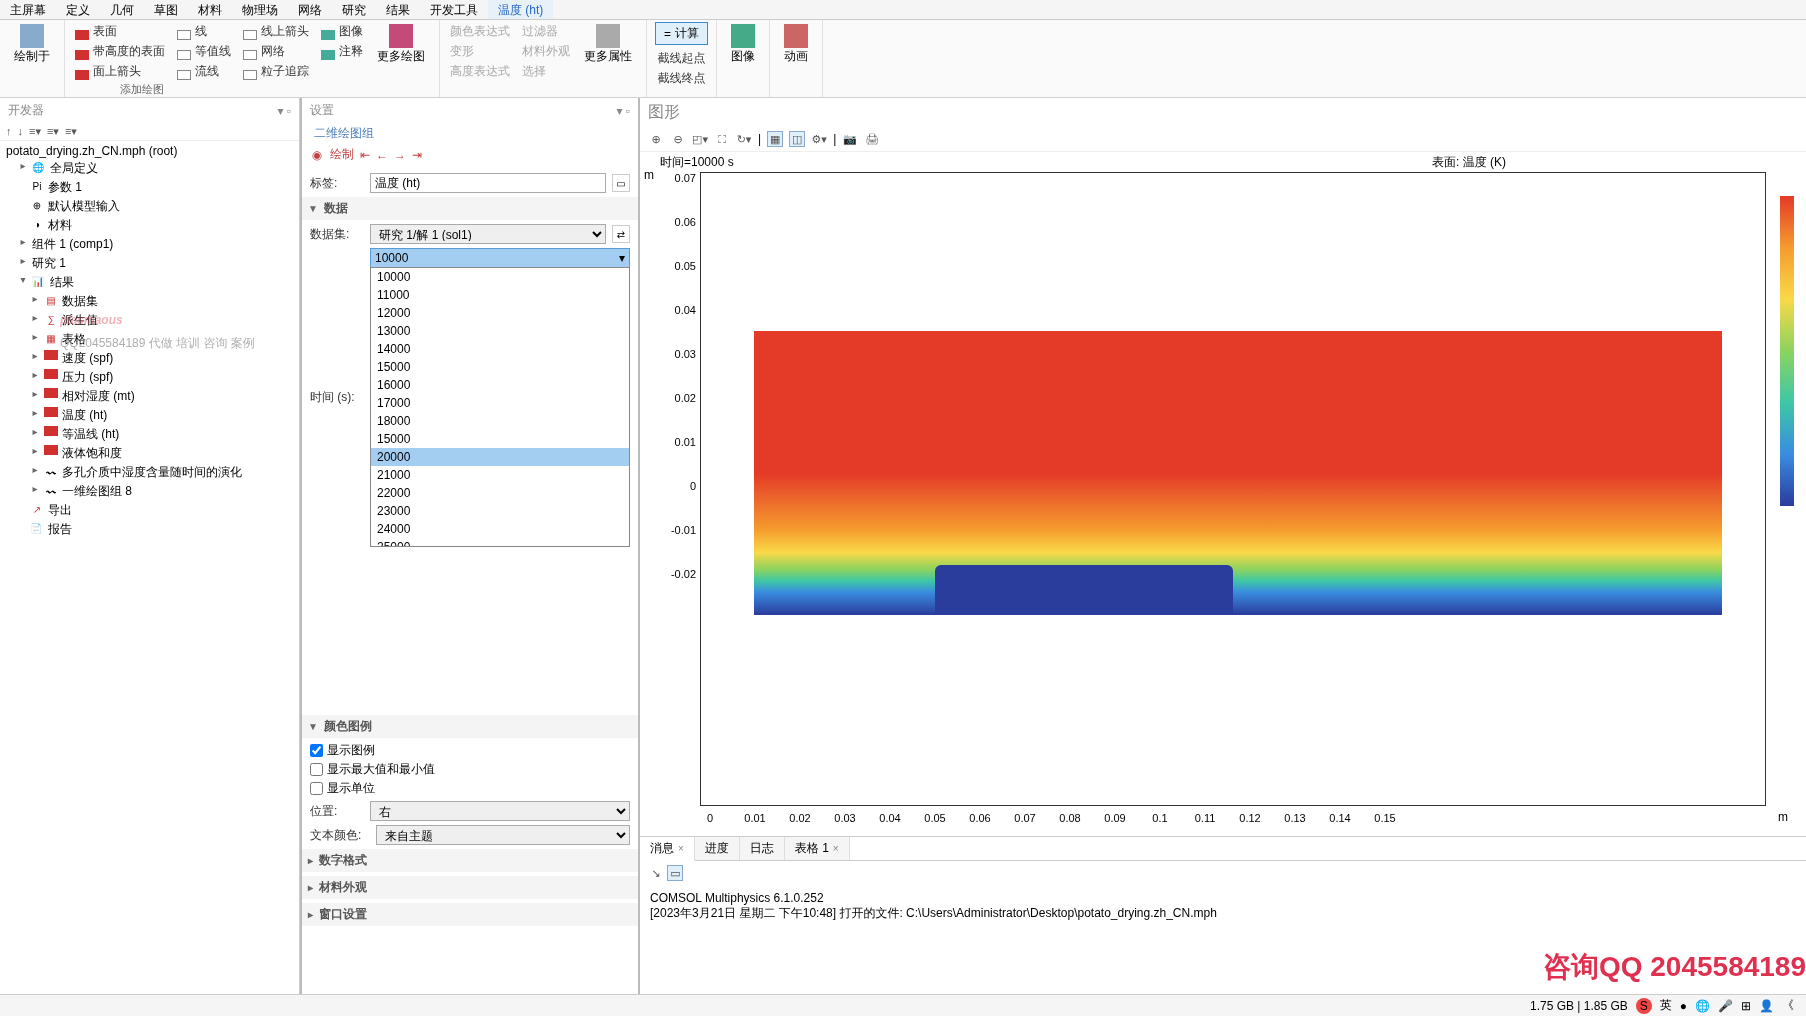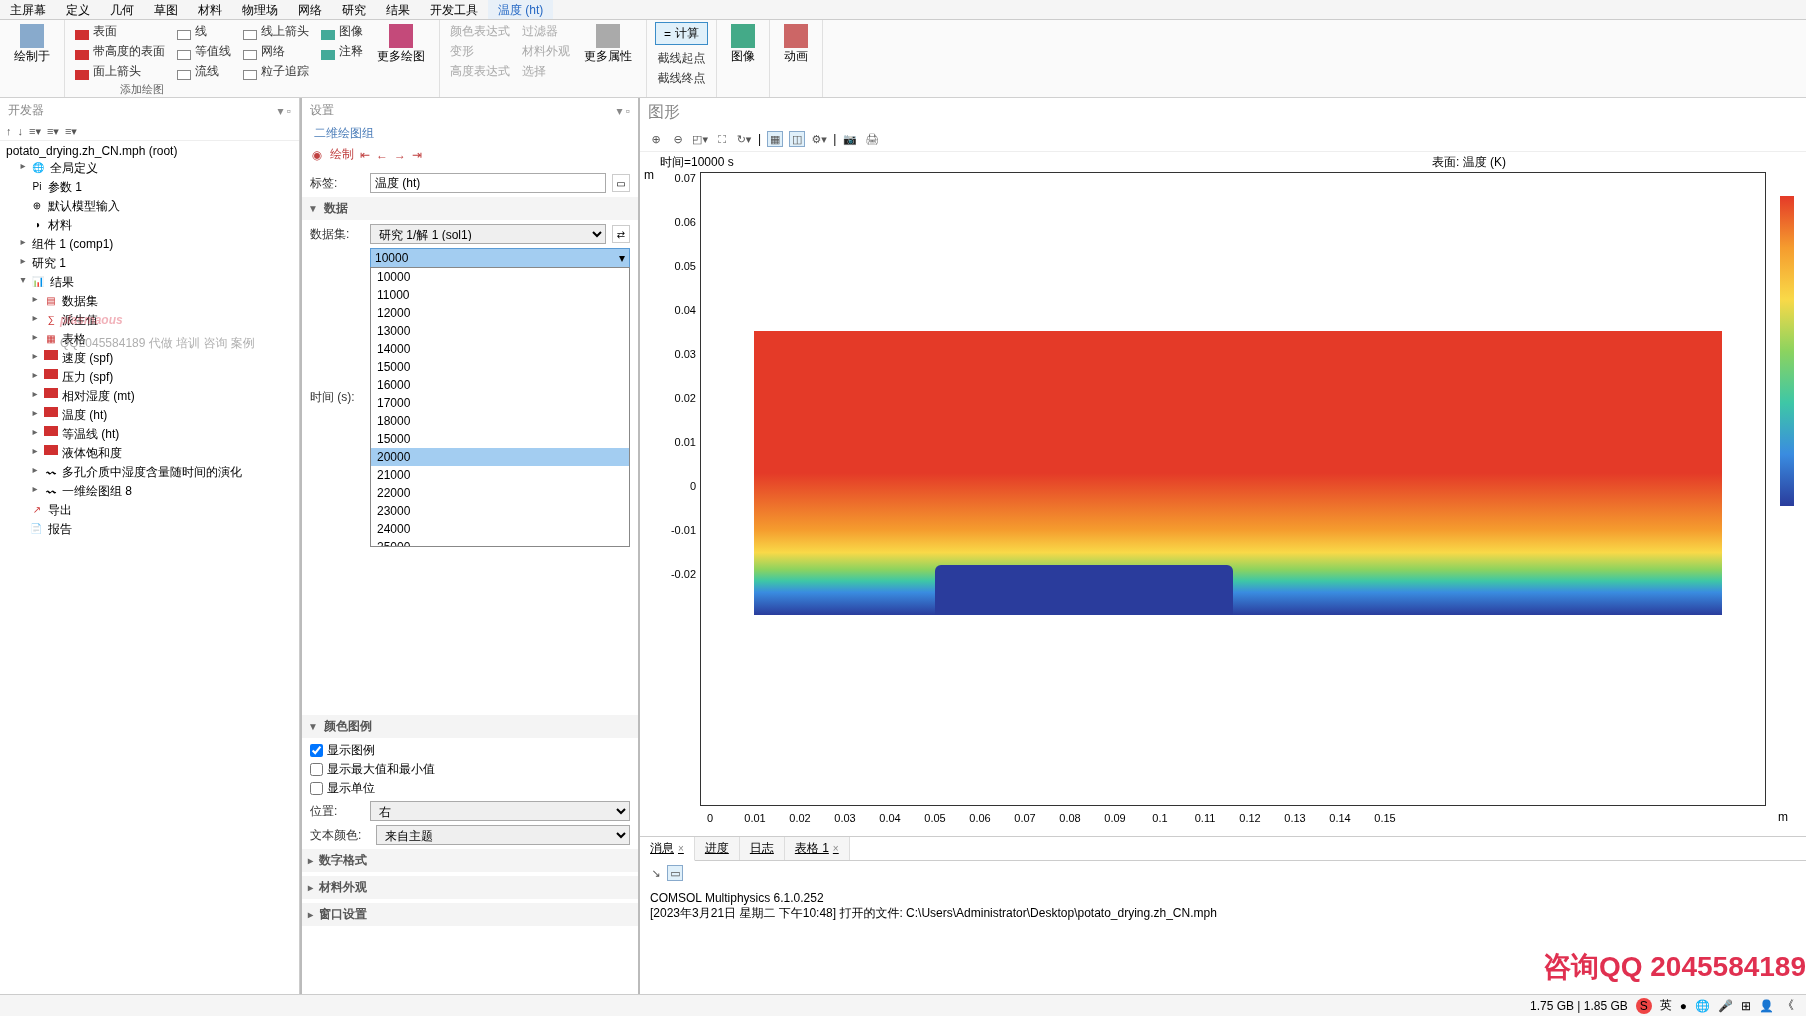--- a/index.html
+++ b/index.html
@@ -51,21 +51,21 @@
 .plot-area { flex: 1; position: relative; background: #fff; padding: 8px 20px; }
 .plot-title-left { position:absolute; left:20px; top:2px; font-size:12px;}
 .plot-title-right { position:absolute; right:300px; top:2px; font-size:12px;}
 .axes { position:absolute; left:60px; right:40px; top:20px; bottom:30px; border:1px solid #333;}
 .heatmap { position:absolute; background: linear-gradient(to bottom, #e43a28 0%, #e43a28 50%, #f59c2e 70%, #f9d948 78%, #8cd35f 84%, #3ec7a6 88%, #3a8ce0 92%, #2a3c9c 100%); }
 .yax { position:absolute; left:30px; font-size:11px; text-align:right; width:26px;}
 .xax { position:absolute; bottom:12px; font-size:11px; text-align:center; width:30px;}
 .colorbar { position:absolute; right:12px; top:44px; width:14px; height:310px; background: linear-gradient(to top, #2a3c9c, #3a8ce0, #3ec7a6, #8cd35f, #f9d948, #f59c2e, #e43a28);}
 .bottom-pane { border-top: 1px solid #ccc; height: 160px; display:flex; flex-direction:column;}
 .tabs { display: flex; border-bottom: 1px solid #ccc; }
-.tab { padding: 3px 10px; border-right: 1px solid #ddd; background: #f5f5f5; display:flex; align-items:center; gap:4px;text-decoration:underline;}
+.tab { padding: 3px 10px; border-right: 1px solid #ddd; background: #f5f5f5; display:flex; align-items:center; gap:4px;}
 .tab.active { background: #fff; border-bottom: 1px solid #fff; margin-bottom:-1px;}
 .tab .x { color:#888; font-size:10px; cursor:pointer;}
 .msg-body { padding: 6px 10px; font-size: 12px; }
 .statusbar { position: fixed; bottom: 0; left:0; right:0; height: 22px; background: #f5f5f5; border-top: 1px solid #ccc; display:flex; align-items:center; justify-content:flex-end; padding: 0 12px; gap: 8px; font-size:11px;}
 .status-ico { width:16px; height:16px; display:inline-flex; align-items:center; justify-content:center; border-radius:50%;}
 .watermark { position:absolute; left:60px; top:280px; font-size:48px; font-style:italic; font-weight:bold; color:rgba(220,60,80,0.4); font-family: Georgia, serif; z-index:5; pointer-events:none;}
 .watermark small { font-size:12px; font-style:normal; font-weight:normal; display:block; color:rgba(120,120,120,0.6);}
 .qq { position:fixed; right:0; bottom:30px; font-size:28px; font-weight:bold; color:#e03050;}
 .panel.left { width: 300px; }
 .tiny-toolbar { display:flex; gap:6px; padding:2px 6px; border-bottom:1px solid #eee;}

